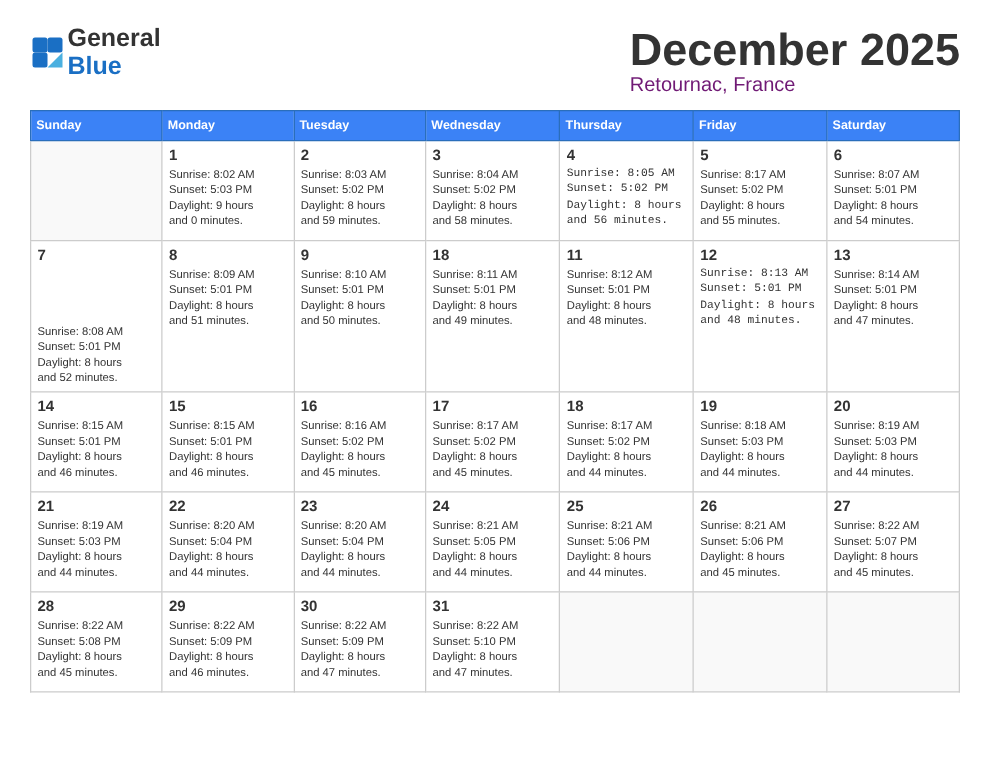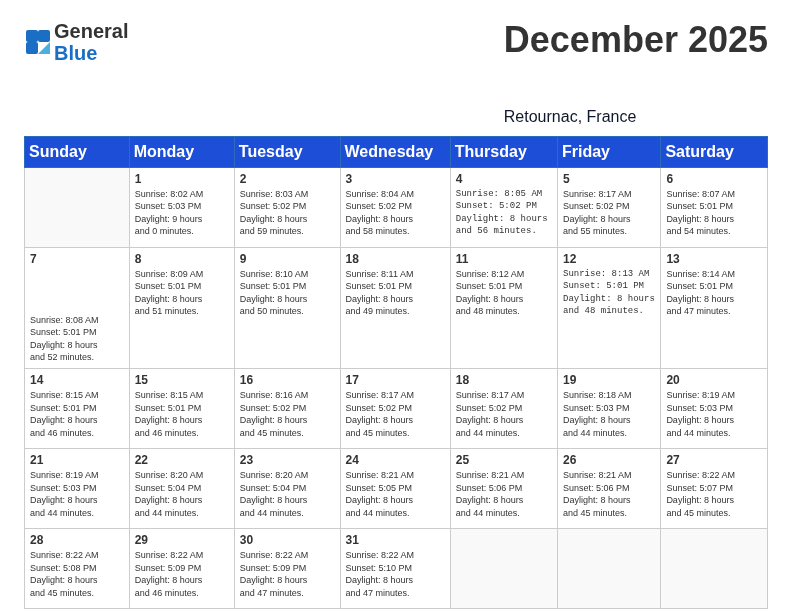--- a/index.html
+++ b/index.html
@@ -43,32 +43,31 @@
     .title-area {
     }
     .month-title {
       font-size: 36px;
       font-weight: bold;
       color: #333;
       line-height: 1.1;
     }
     .subtitle {
       font-size: 16px;
-      color: #0f172a;
-      margin-top: 48px;
+      color: #701a75;
     }
     table {
       width: 100%;
       border-collapse: collapse;
       flex: 1;
     }
     thead tr th {
-      background-color: #1d4ed8;
+      background-color: #3b82f6;
       color: white;
-      font-size: 16px;
+      font-size: 10px;
       font-weight: bold;
       padding: 6px 4px;
       text-align: left;
       border: 1px solid #2a6ebb;
     }
     tbody tr td {
       border: 1px solid #ccc;
       vertical-align: top;
       padding: 4px 5px;
       font-size: 9.5px;

